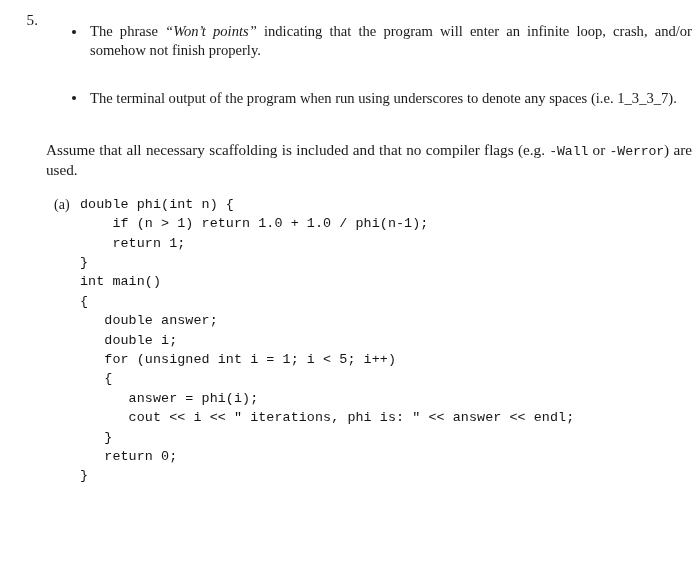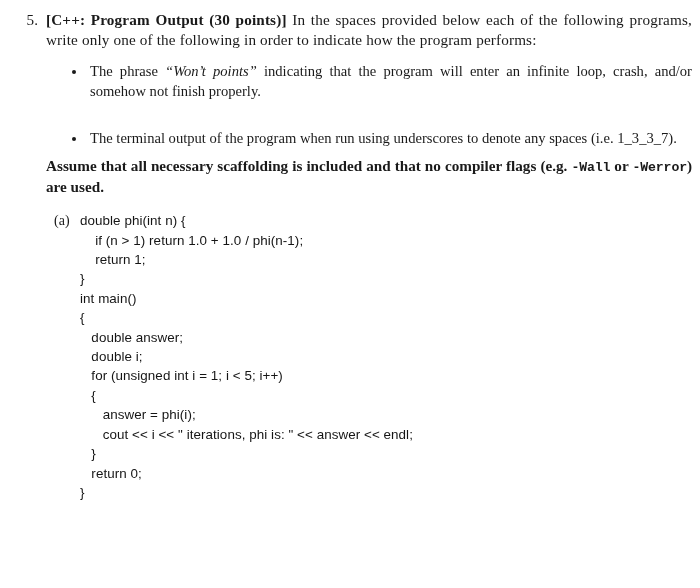--- a/index.html
+++ b/index.html
@@ -84,64 +84,62 @@
     position: absolute;
     left: 0;
     top: 0.52em;
     width: 4px;
     height: 4px;
     border-radius: 50%;
     background: #1a1a1a;
   }
 
   .assume-para {
-    margin: 8px 0 0 0;
+    margin: 32px 0 0 0;
     font-size: 15.2px;
     line-height: 1.34;
     text-align: justify;
-    font-weight: bold;
   }
 
   
   .listing {
     display: flex;
     align-items: flex-start;
     margin-top: 14px;
     padding-left: 8px;
   }
   .listing-label {
     flex: 0 0 auto;
     width: 26px;
     font-size: 14px;
     line-height: 19.4px;
     padding-top: 0px;
   }
   pre.code {
     margin: 0;
     flex: 1 1 auto;
-    font-family: Liberation Sans, sans-serif;
+    font-family: Liberation Mono, monospace;
     font-size: 13.4px;
     line-height: 19.4px;
     white-space: pre;
     color: #151515;
     letter-spacing: 0.005em;
   }
 </style>
 </head>
 <body>
 
 <div class="page">
 
   <div class="problem">
 
     <div class="problem-number">5.</div>
 
     <div class="problem-body">
 
-      <p class="intro-para"><span class="bold">[</span><span class="bold">C++: Program Output (30 points)</span><span class="bold">]</span><span> In the spaces provided below each of the following programs, write only one of the following in order to indicate how the program performs:</span></p>
 
       <ul class="choices">
 
 
         <li><span class="bullet-dot"></span><span>The phrase </span><span class="ital">“Won’t points”</span><span> indicating that the program will enter an infinite loop, crash, and/or somehow not finish properly.</span></li>
 
         <li><span class="bullet-dot"></span><span>The terminal output of the program when run using underscores to denote any spaces (i.e. 1_3_3_7).</span></li>
 
       </ul>
 

